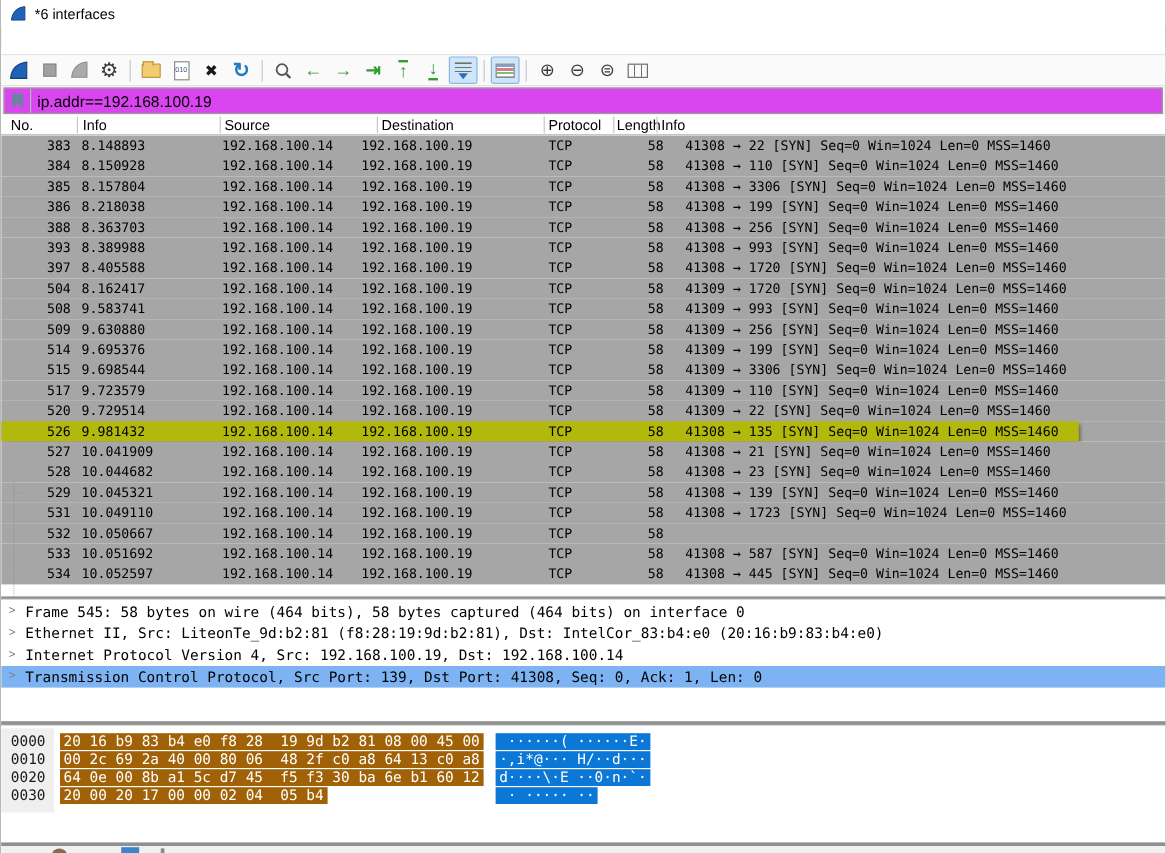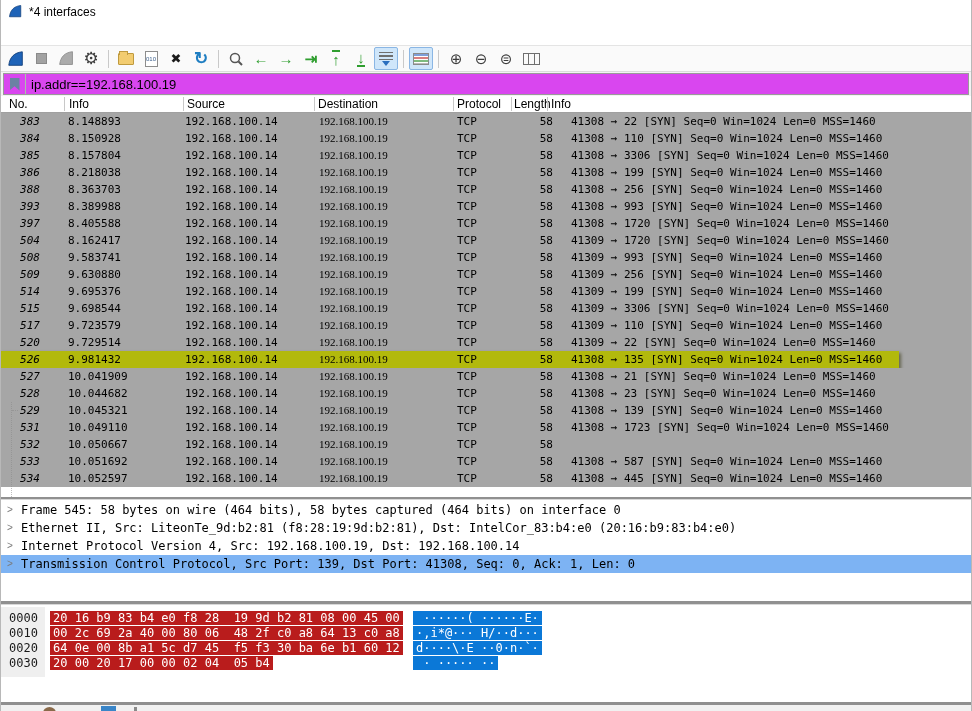--- a/index.html
+++ b/index.html
@@ -73,24 +73,24 @@
   .pkt-header { position:absolute; top:96px; left:0; right:0; height:17px; background:#fff;
                 border-bottom:1px solid #a0a0a0; font-size:12px; color:#000; }
   .pkt-header .hc { position:absolute; top:1px; white-space:nowrap; }
   .hsep { position:absolute; top:1px; height:14px; width:1px; background:#c8c8c8; }
 
   
   .pkt-list { position:absolute; top:113px; left:0; right:0; height:384px; background:#fff; overflow:hidden; }
   .pkt-row { position:relative; height:17px; background:#a6a6a6;
              font-family:"DejaVu Sans Mono","Liberation Mono",monospace; font-size:11px; color:#000; }
   .pkt-row .c { position:absolute; top:2px; white-space:pre; z-index:1; }
-  .c.no   { left:0; width:58px; text-align:center;font-style:italic; }
+  .c.no   { left:0; width:58px; text-align:right; }
   .c.time { left:67px; }
   .c.src  { left:184px; }
-  .c.dst  { left:318px;font-family:Liberation Serif, serif; }
+  .c.dst  { left:300px; }
   .c.proto{ left:456px; }
   .c.len  { left:500px; width:52px; text-align:right; }
   .c.info { left:570px; }
   .band { display:none; }
   .pkt-row.hl .band { display:block; position:absolute; left:0; top:0; height:17px; width:898px;
                       background:#b2b90c; box-shadow:2px 2px 3px rgba(50,50,10,0.55); z-index:0; }
   .related { position:absolute; left:10px; top:289px; height:95px; width:8px;
              border-left:1px dotted #8a8a8a; opacity:.55; z-index:2; }
   .related::before { content:""; position:absolute; left:0; top:8px; width:6px; height:0;
              border-top:1px dotted #8a8a8a; }
@@ -112,21 +112,21 @@
   .det-row.sel { background:#7db3f3; }
 
   
   .hexpane { position:absolute; top:605px; left:0; right:0; height:112px; background:#fff; overflow:hidden; }
   .offset-strip { position:absolute; left:0; top:2px; width:44px; height:70px; background:#efefef; }
   .hex-rows { position:absolute; top:6px; left:0; right:0; }
   .hex-row { position:relative; height:15px;
              font-family:"DejaVu Sans Mono","Liberation Mono",monospace; font-size:12px; color:#1a1a1a; }
   .hex-row .off { position:absolute; left:8px; top:0; white-space:pre; }
   .hex-row .hexblock { position:absolute; left:49px; top:0; white-space:pre;
-                       background:#b91c1c; color:#fff; padding:0 3px; }
+                       background:#a16207; color:#fff; padding:0 3px; }
   .hex-row .asciiblock { position:absolute; left:412px; top:0; white-space:pre;
                        background:#0b78d7; color:#fff; padding:0 3px; }
 
   
   .taskbar { position:absolute; top:705px; left:0; right:0; height:6px; background:#f1f1f1; overflow:hidden; }
   .tb-ico1 { position:absolute; left:42px; top:2px; width:13px; height:12px; border-radius:50%;
              background:#8a6a4a; }
   .tb-ico2 { position:absolute; left:100px; top:1px; width:15px; height:12px; background:#3a85c8; }
   .tb-ico3 { position:absolute; left:133px; top:2px; width:3px; height:10px; background:#8a8a8a; }
 </style>
@@ -134,21 +134,21 @@
 <body>
 
 <div class="window">
 
   <div class="titlebar">
     <span>
       <svg class="fin-svg" width="15" height="15" viewBox="0 0 20 20">
           <path d="M2 17 C3 8 8 3 17 2 L17 17 Z" fill="#1e63b8" stroke="#123f7a" stroke-width="1"></path>
         </svg>
     </span>
-    <span class="title-text">*4 interfaces</span>
+    <span class="title-text">*6 interfaces</span>
   </div>
 
   <div class="menubar">
 
       <span class="menu-item"><span></span><u>F</u><span>ile</span></span>
 
       <span class="menu-item"><span></span><u>E</u><span>dit</span></span>
 
       <span class="menu-item"><span></span><u>V</u><span>iew</span></span>
 

